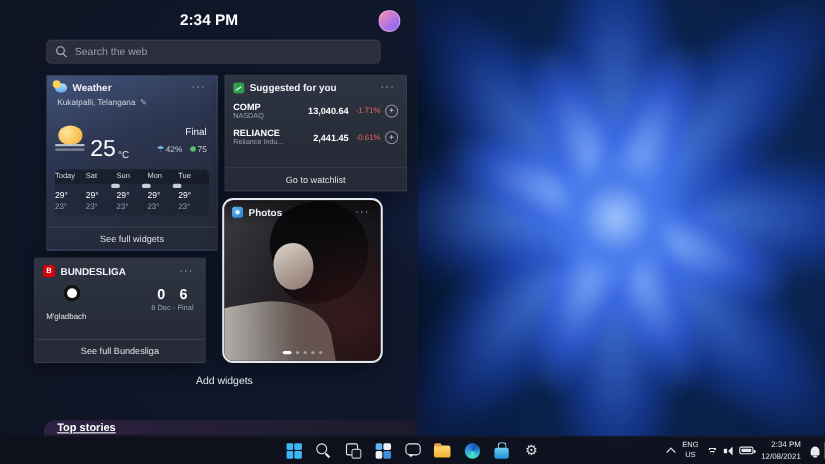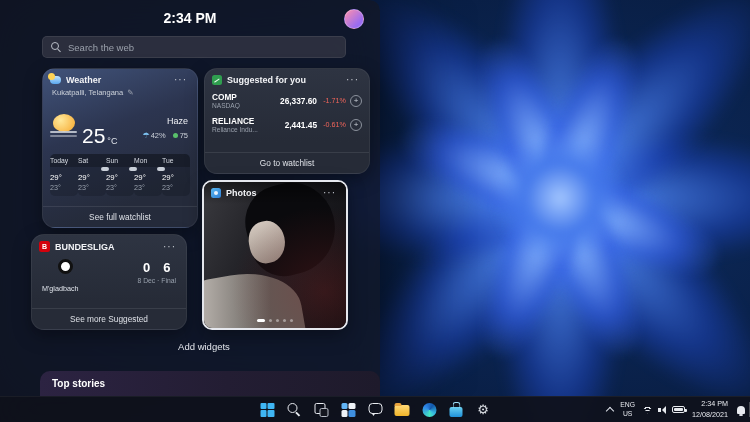--- a/index.html
+++ b/index.html
@@ -43,21 +43,21 @@
     background:rgba(48,52,66,.85); border:1px solid rgba(255,255,255,.08); border-radius:5px;
     display:flex; align-items:center; padding:0 8px; gap:6px; }
   .searchbar input { flex:1; background:transparent; border:none; outline:none; color:#cfd3da;
     font-size:9.5px; font-family:inherit; }
   .searchbar input::placeholder { color:#9aa0ab; }
   .ic-mag { width:11px; height:11px; position:relative; flex:0 0 auto; }
   .ic-mag::before { content:""; position:absolute; width:6px; height:6px; border:1.3px solid #b9bec7; border-radius:50%; left:0; top:0; }
   .ic-mag::after { content:""; position:absolute; width:4px; height:1.3px; background:#b9bec7; transform:rotate(45deg); left:6px; top:8px; }
 
   .card { position:absolute; background:linear-gradient(180deg,#2e3442,#262b37 70%);
-    border:1px solid rgba(255,255,255,.06); border-radius:13px; box-shadow:0 6px 18px rgba(0,0,0,.35);
+    border:1px solid rgba(255,255,255,.06); border-radius:1px; box-shadow:0 6px 18px rgba(0,0,0,.35);
     color:#e8eaee; overflow:hidden; }
   .card-head { display:flex; align-items:center; gap:5px; padding:6px 7px 2px; }
   .card-title { font-size:9px; font-weight:700; color:#f2f3f6; flex:1; white-space:nowrap; }
   .more-btn { font-size:10px; color:#c6cad2; letter-spacing:1px; line-height:8px; padding:1px 3px; border-radius:3px; }
   .card-footer { position:absolute; left:0; right:0; bottom:0; border-top:1px solid rgba(255,255,255,.09);
     text-align:center; font-size:8.3px; color:#dde0e6; padding:5px 0; }
 
   
   #card-weather { left:42px; top:68px; width:156px; height:160px;
     background:linear-gradient(160deg,#41537a 0%,#2c3550 38%,#252b3b 78%); }
@@ -127,24 +127,24 @@
   .team-logo { width:15px; height:15px; border-radius:50%; margin:0 auto 3px; }
   .logo-mg { background:#fff; border:3px solid #111; }
   .logo-fr { background:linear-gradient(#e2001a,#a00014); }
   .team-name { font-size:7.2px; color:#dfe3ea; white-space:nowrap; }
   .score-block { text-align:center; padding-top:1px; }
   .score-line { font-size:13px; font-weight:700; color:#fff; display:flex; gap:13px; justify-content:center; }
   .match-status { font-size:6.8px; color:#98a0ac; margin-top:2px; white-space:nowrap; }
 
   .add-widgets { position:absolute; left:42px; right:14px; top:341px; text-align:center; font-size:9.5px; color:#e3e6ec; }
 
-  .top-stories { position:absolute; left:40px; right:0; bottom:0; height:25px;
+  .top-stories { position:absolute; left:40px; right:0; bottom:0; height:14px;
     background:linear-gradient(90deg,#2c2342,#231d33 55%,#1e1a2b);
     border-radius:10px 10px 0 0; display:flex; align-items:center; padding:0 12px;
-    font-size:10px; font-weight:700; color:#fff; }
+    font-size:10px; font-weight:700; color:#fff;text-decoration:underline; }
 
   
   .taskbar { position:absolute; left:0; right:0; bottom:0; height:26px;
     background:rgba(15,17,27,.93); backdrop-filter:blur(18px); border-top:1px solid rgba(255,255,255,.05); }
   .tb-center { position:absolute; left:50%; top:0; transform:translateX(-50%); height:100%; display:flex; align-items:center; gap:4px; }
   .tb-btn { width:23px; height:21px; border-radius:4px; display:flex; align-items:center; justify-content:center; }
   .win-logo { display:grid; grid-template-columns:1fr 1fr; gap:1.5px; width:14px; height:14px; }
   .win-logo span { background:#3fb6f4; border-radius:1px; }
   .ic-search { width:13px; height:13px; position:relative; }
   .ic-search::before { content:""; position:absolute; width:8px; height:8px; border:1.5px solid #e8ebf0; border-radius:50%; left:0; top:0; }
@@ -227,21 +227,21 @@
         <span>Kukatpalli, Telangana</span>
         <span class="edit-ic">✎</span>
       </div>
       <div class="current">
         <span class="big-sun"></span>
         <span class="temp-wrap">
           <span class="temp-val">25</span>
           <span class="temp-unit">°C</span>
         </span>
         <span class="cond-block">
-          <span class="cond-text">Haze</span>
+          <span class="cond-text">Final</span>
           <span class="cond-stats">
             <span><span class="umb">☂</span><span>42%</span></span>
             <span><span class="leaf-dot"></span><span>75</span></span>
           </span>
         </span>
       </div>
       <div class="fc">
         <span class="fc-name first">Today</span>
         <span class="fc-name">Sat</span>
         <span class="fc-name">Sun</span>
@@ -256,36 +256,36 @@
         <span class="fc-hi">29°</span>
         <span class="fc-hi">29°</span>
         <span class="fc-hi">29°</span>
         <span class="fc-hi">29°</span>
         <span class="fc-lo">23°</span>
         <span class="fc-lo">23°</span>
         <span class="fc-lo">23°</span>
         <span class="fc-lo">23°</span>
         <span class="fc-lo">23°</span>
       </div>
-      <div class="card-footer">See full watchlist</div>
+      <div class="card-footer">See full widgets</div>
     </div>
 
     <div class="card" id="card-stocks">
       <div class="card-head">
         <span class="chart-ic"></span>
         <span class="card-title">Suggested for you</span>
         <span class="more-btn">···</span>
       </div>
       <div class="stock-rows">
         <div class="stock-row">
           <span class="s-left">
             <div class="s-sym">COMP</div>
             <div class="s-name">NASDAQ</div>
           </span>
-          <span class="s-price">26,337.60</span>
+          <span class="s-price">13,040.64</span>
           <span class="s-chg">-1.71%</span>
           <span class="s-add">+</span>
         </div>
         <div class="stock-row">
           <span class="s-left">
             <div class="s-sym">RELIANCE</div>
             <div class="s-name">Reliance Indu...</div>
           </span>
           <span class="s-price">2,441.45</span>
           <span class="s-chg">-0.61%</span>
@@ -328,21 +328,21 @@
           <span class="team-name">M'gladbach</span>
         </span>
         <span class="score-block">
           <span class="score-line">
             <span>0</span>
             <span>6</span>
           </span>
           <div class="match-status">8 Dec · Final</div>
         </span>
       </div>
-      <div class="card-footer">See more Suggested</div>
+      <div class="card-footer">See full Bundesliga</div>
     </div>
 
     <div class="add-widgets">Add widgets</div>
 
     <div class="top-stories">
       <span>Top stories</span>
     </div>
   </div>
 
   <div class="taskbar">

